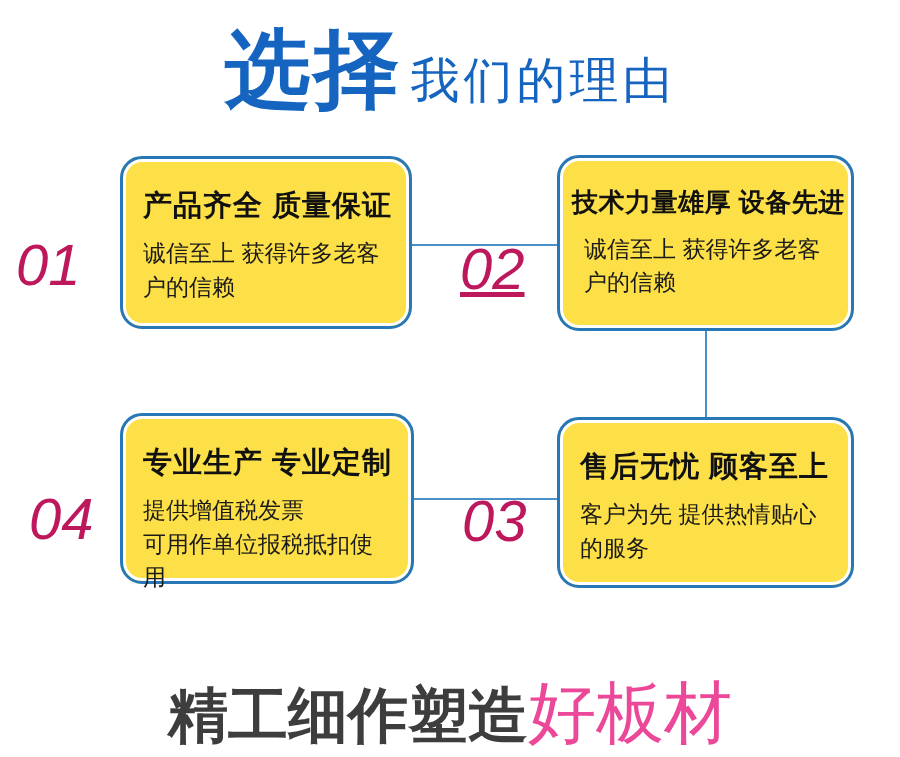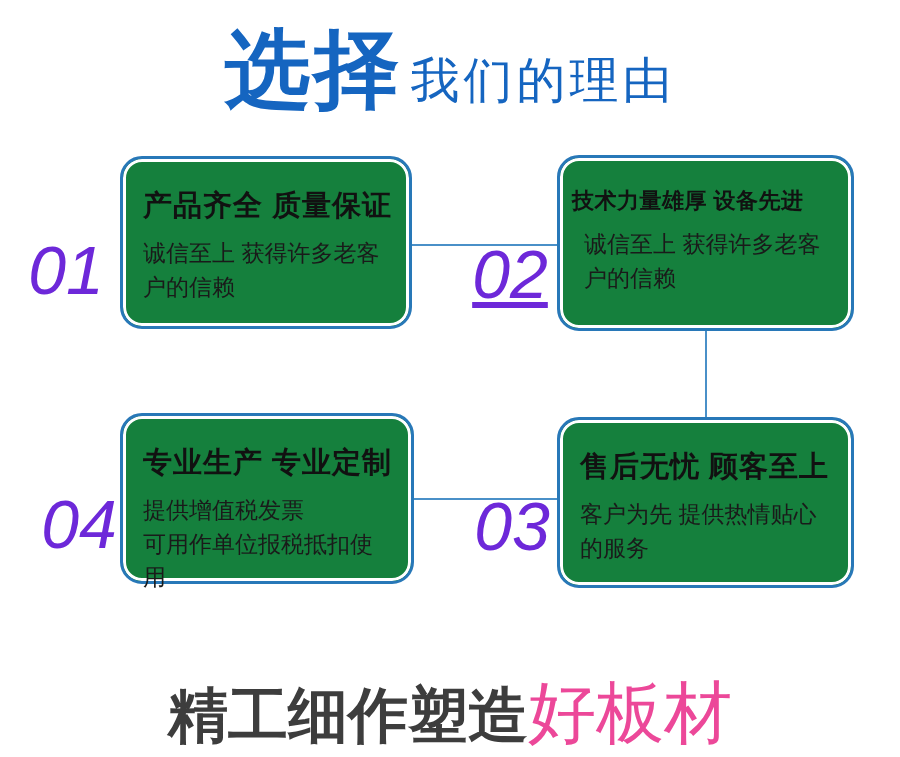--- a/index.html
+++ b/index.html
@@ -40,21 +40,21 @@
     font-weight: 400;
     line-height: 1;
     letter-spacing: 4px;
     padding-bottom: 7px;
   }
 
   
   .card {
     position: absolute;
     box-sizing: border-box;
-    background: #15803d;
+    background: #fde047;
     border: 3px solid #2878b8;
     border-radius: 22px;
     box-shadow: inset 0 0 0 3px #ffffff;
     padding: 30px 16px 0 20px;
   }
   .card-title {
     font-size: 29px;
     font-weight: 700;
     color: #111111;
     line-height: 1.15;
@@ -66,32 +66,32 @@
     font-size: 23px;
     font-weight: 400;
     color: #1a1a1a;
     line-height: 1.45;
     white-space: pre-line;
   }
   #card-1 { left: 120px; top: 156px; width: 292px; height: 173px; }
   #card-2 { left: 557px; top: 155px; width: 297px; height: 176px; }
   #card-3 { left: 557px; top: 417px; width: 297px; height: 171px; }
   #card-4 { left: 120px; top: 413px; width: 294px; height: 171px; }
-  #card-2 .card-title { font-size: 22px; margin-left: -8px; letter-spacing: 0.5px; }
+  #card-2 .card-title { font-size: 26px; margin-left: -8px; letter-spacing: 0.5px; }
   #card-2 .card-desc  { margin-left: 4px; }
 
   
   .step-num {
     position: absolute;
     width: 100px;
-    text-align: center;
-    font-size: 68px;
+    text-align: left;
+    font-size: 58px;
     font-style: italic;
     font-weight: 400;
-    color: #6d28d9;
+    color: #be185d;
     line-height: 1;
   }
   #num-1 { left: 16px;  top: 236px; }
   #num-2 { left: 460px; top: 240px; text-decoration: underline; }
   #num-3 { left: 462px; top: 492px; }
   #num-4 { left: 17px;  top: 490px; margin-left: 12px; }
 
   
   .connector {
     position: absolute;

